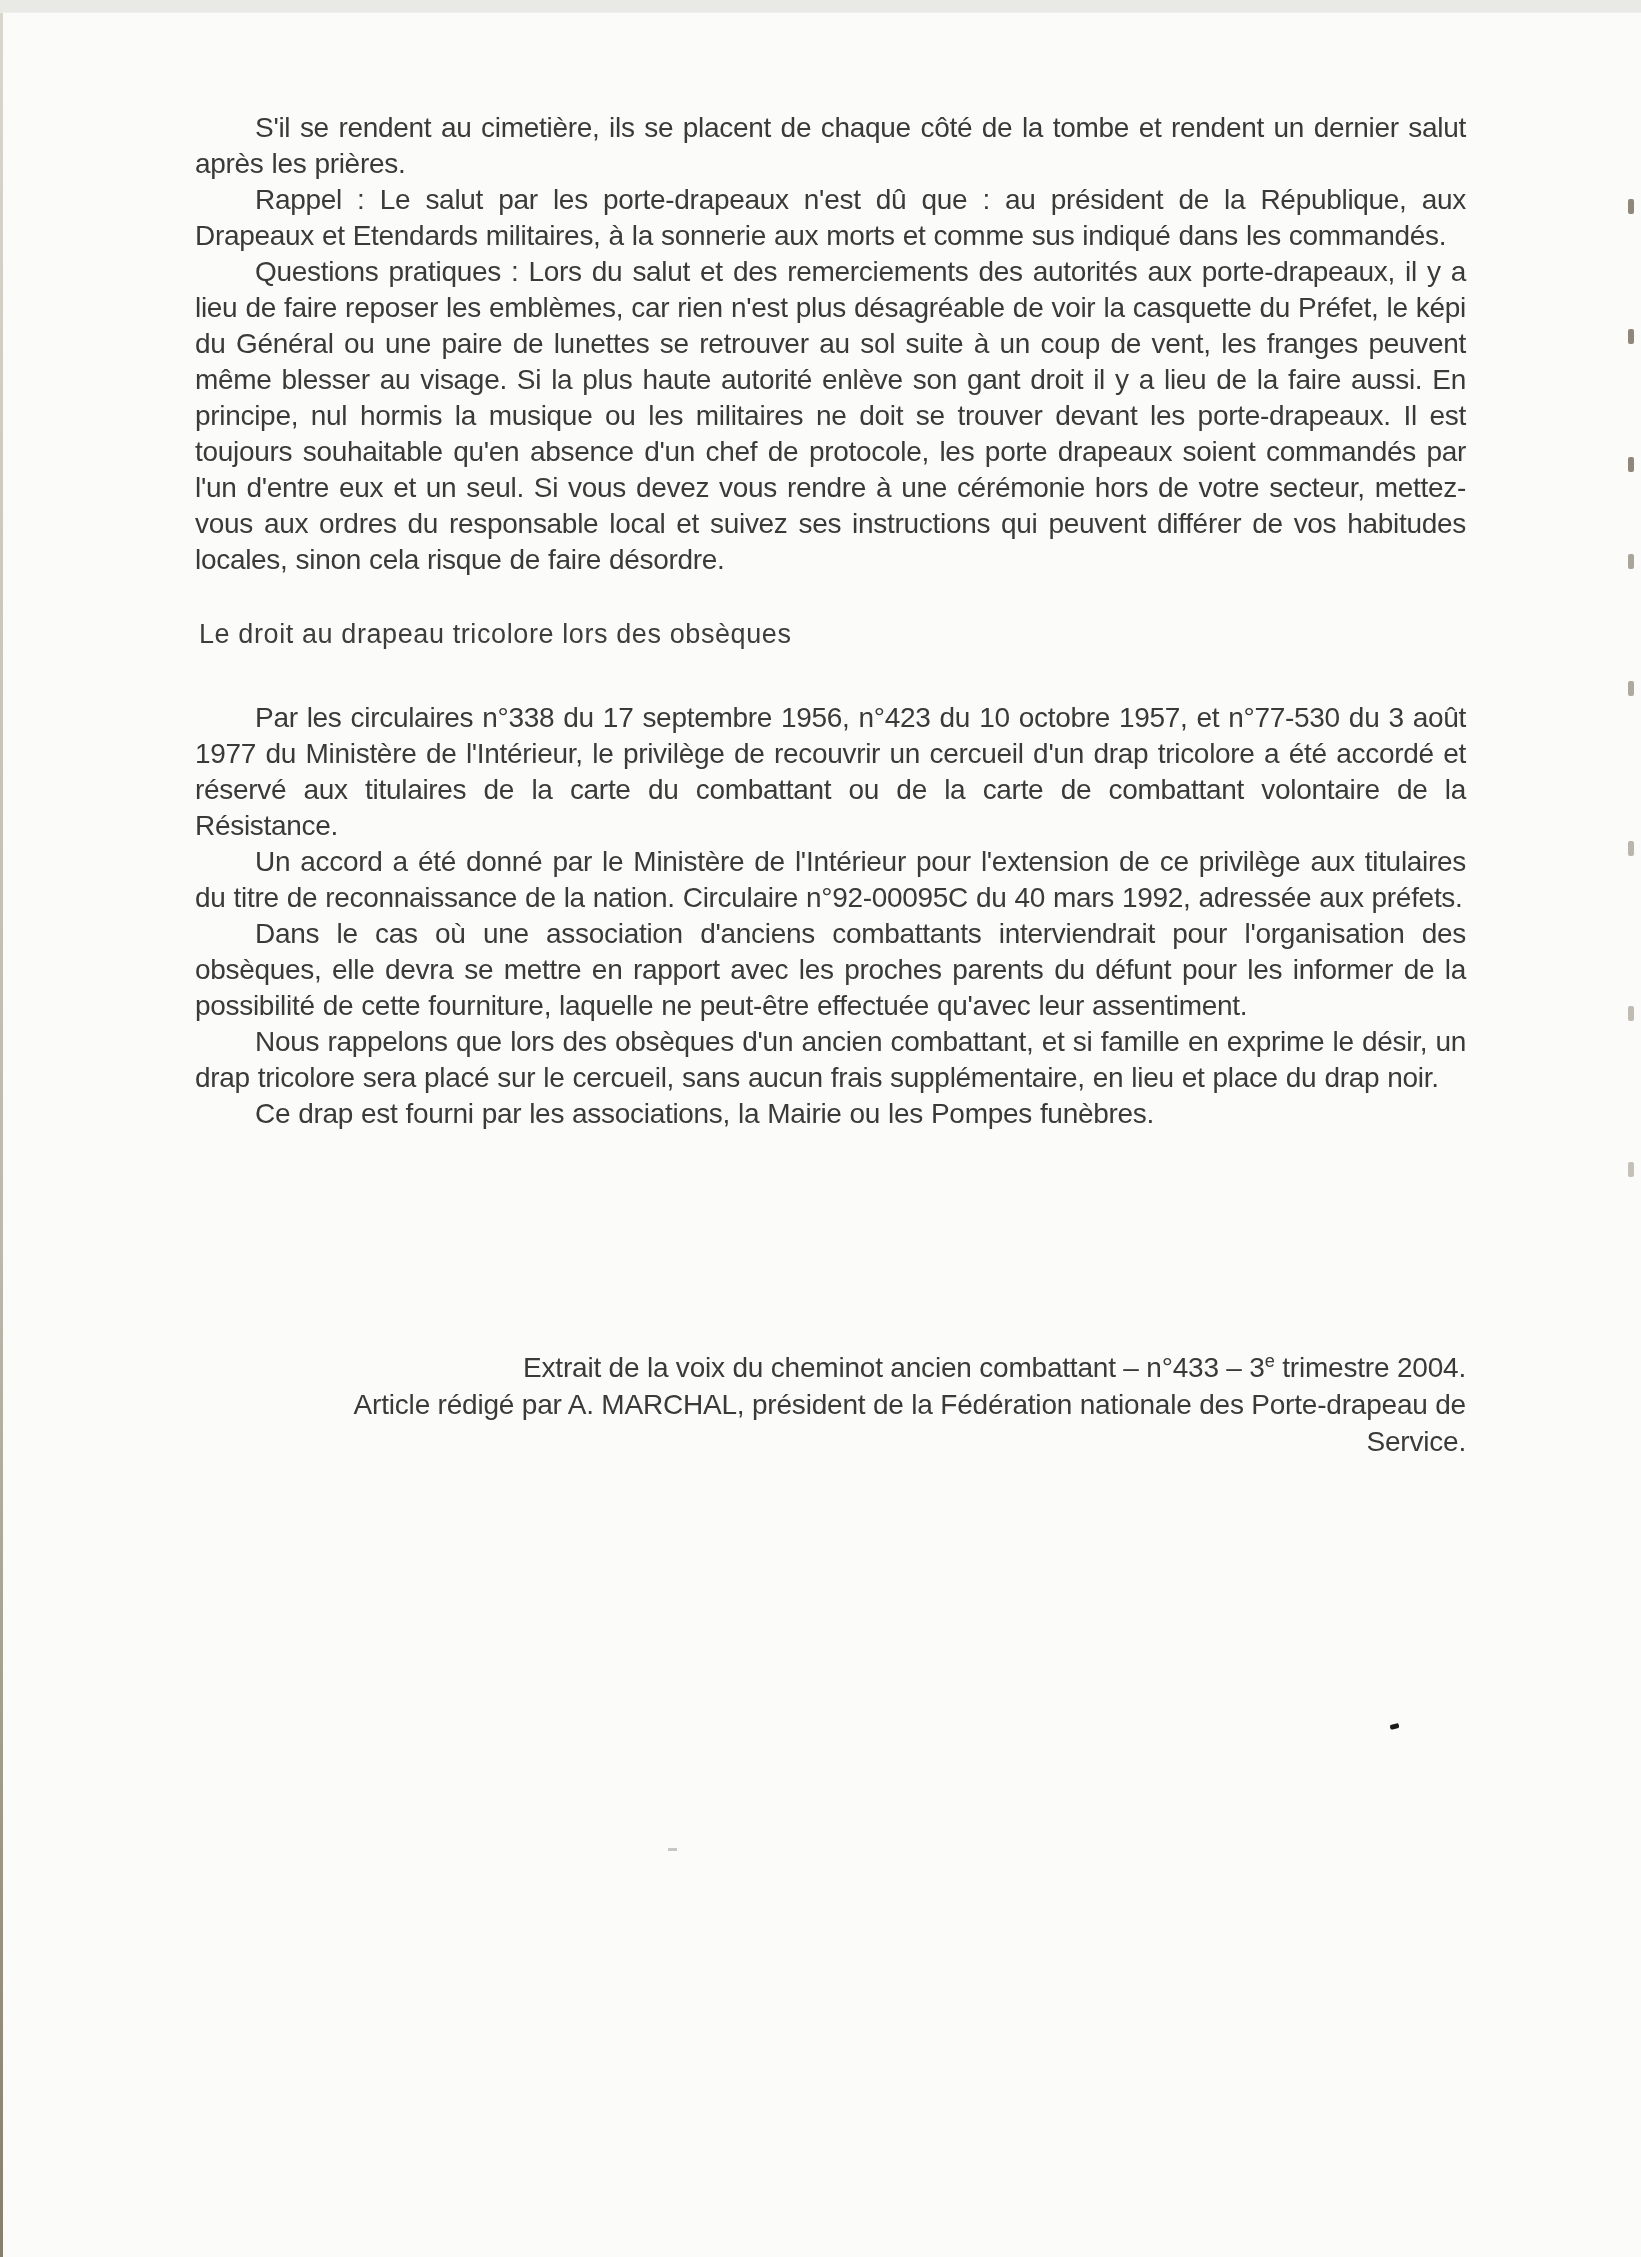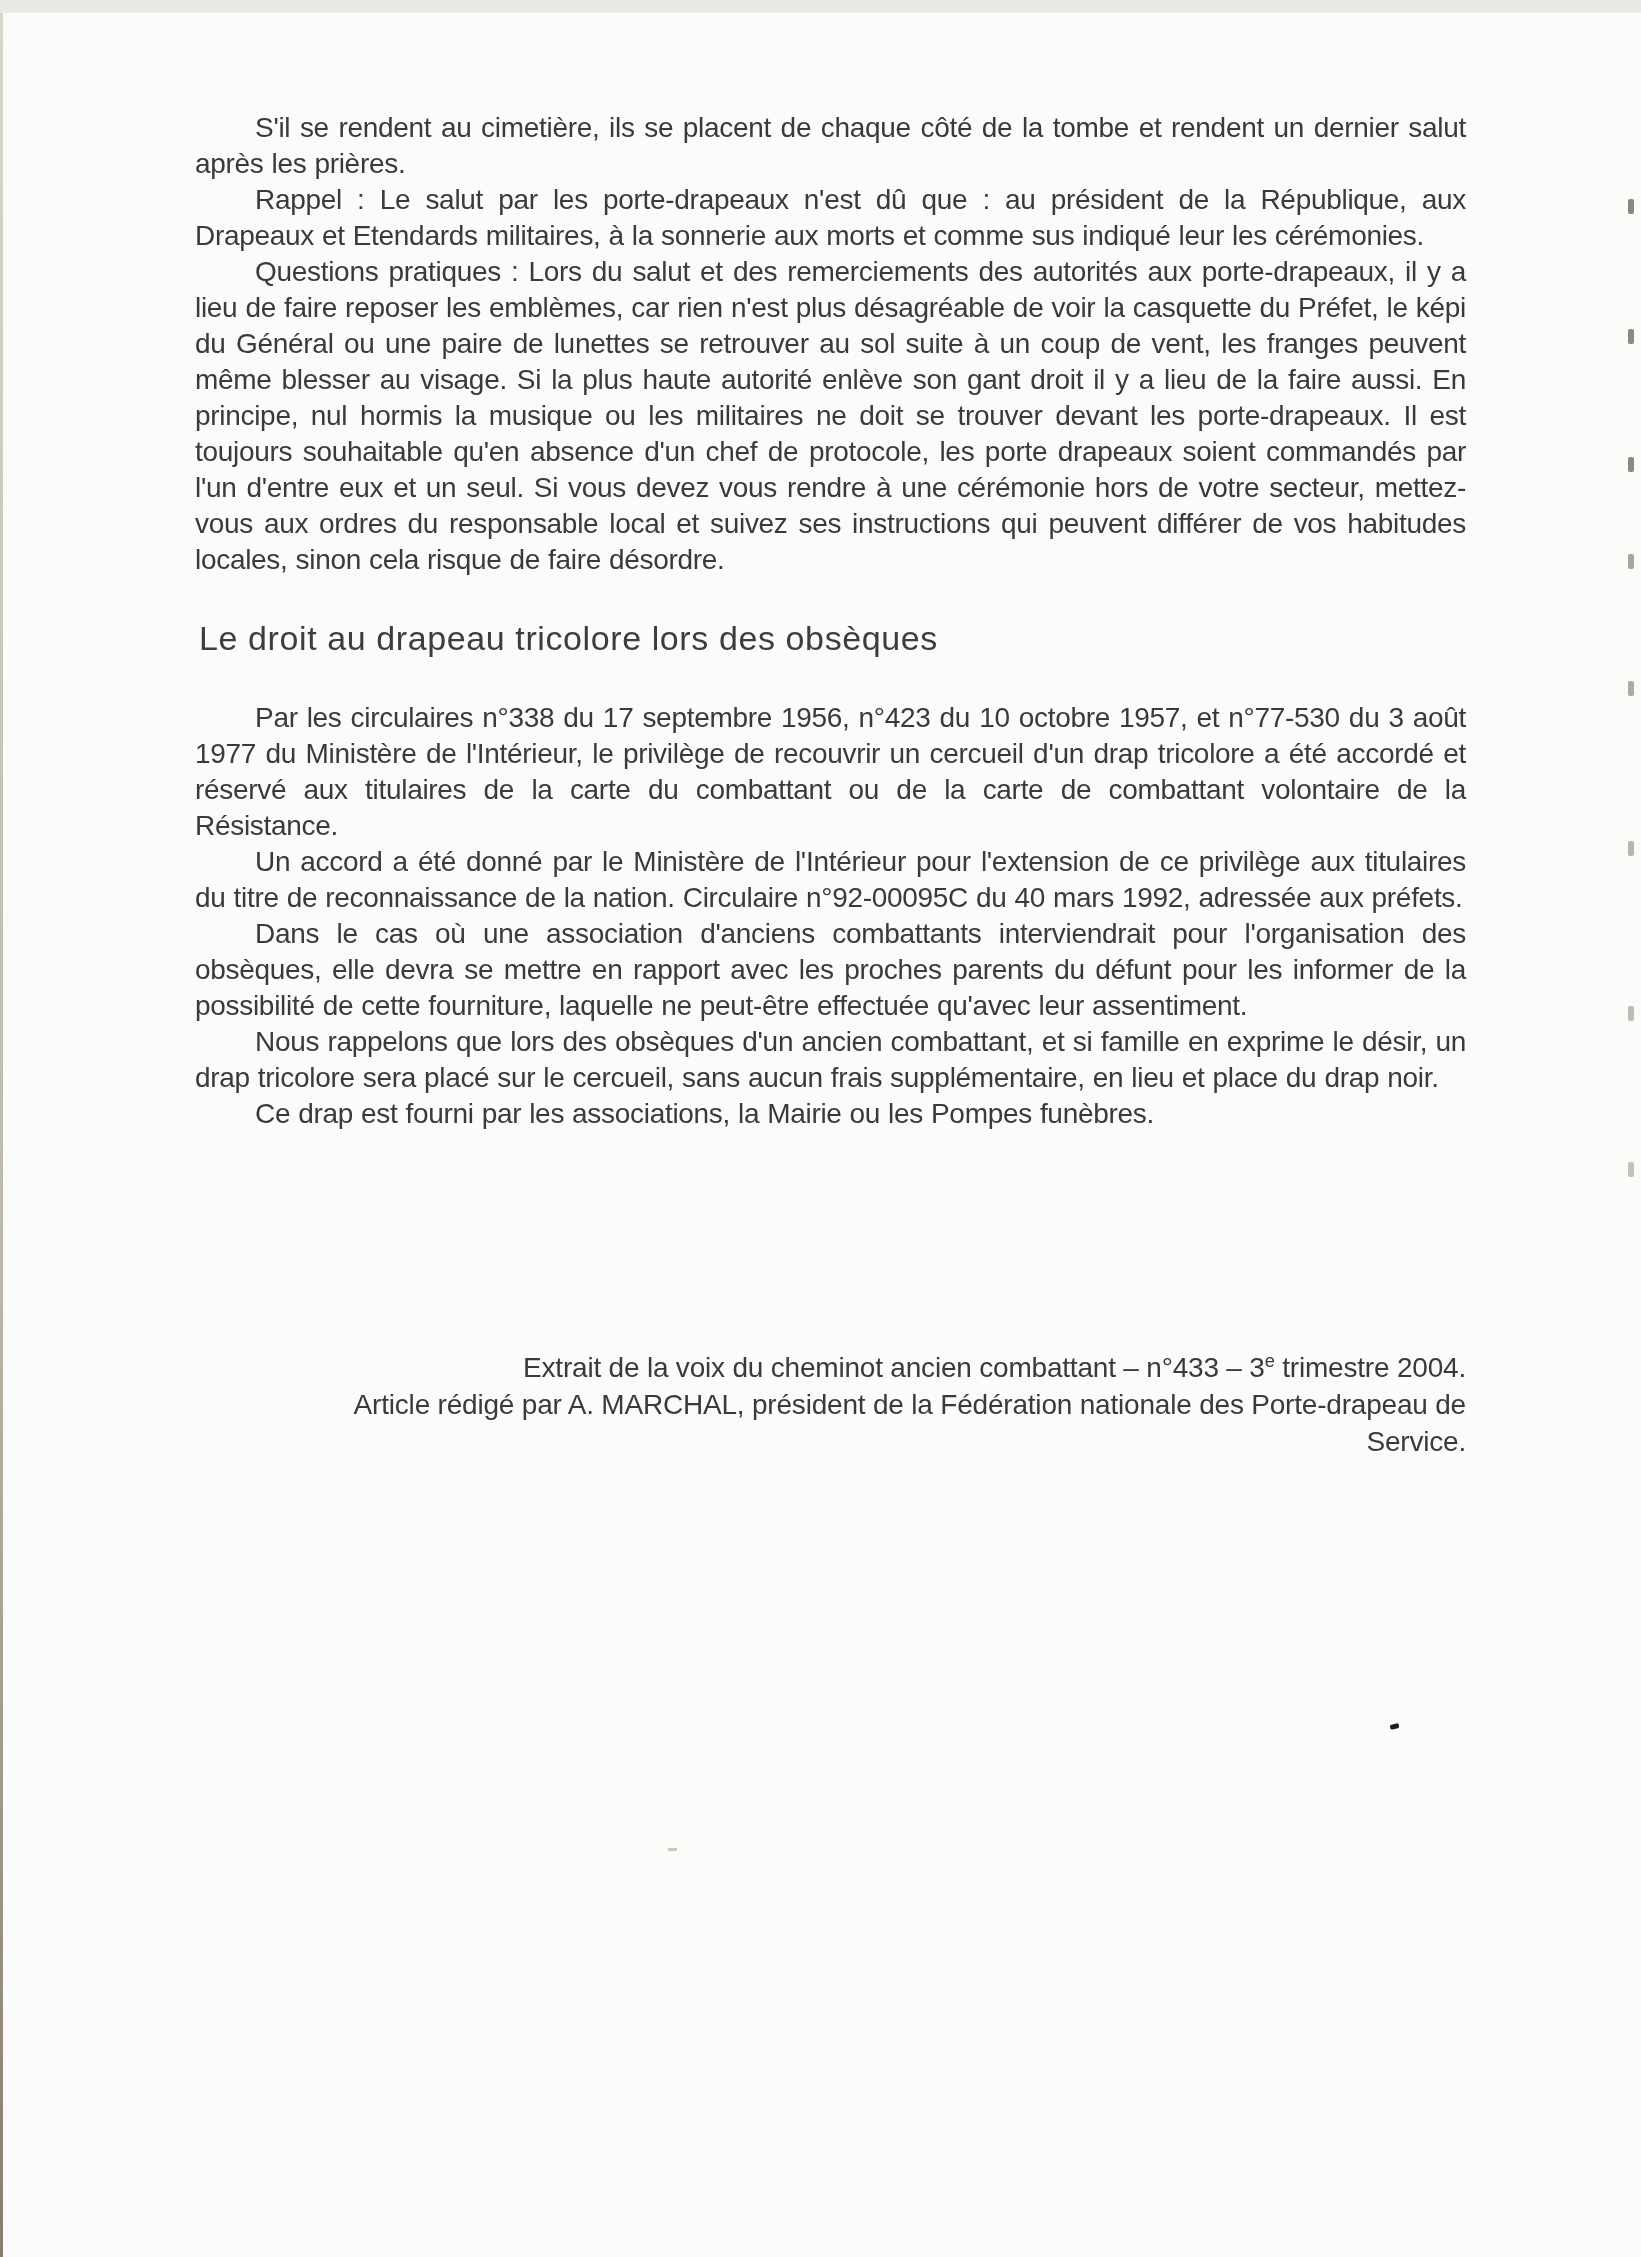--- a/index.html
+++ b/index.html
@@ -20,21 +20,21 @@
     margin:0;
     text-indent:60px;
     font-size:28px;
     line-height:36px;
     text-align:justify;
     letter-spacing:-0.3px;
     word-spacing:0.5px;
   }
   .section-heading{
     position:absolute;left:199px;top:606px;margin:0;
-    font-size:34px;font-weight:400;letter-spacing:0.6px;
+    font-size:27px;font-weight:400;letter-spacing:0.6px;
     color:#3d3d3d;white-space:nowrap;
   }
   .footer-block{position:absolute;left:195px;top:1336px;width:1271px;}
   .f-line{font-size:28px;line-height:37px;letter-spacing:-0.2px;text-align:right;}
   .f-line sup{font-size:18.3px;line-height:0;vertical-align:super;}
   
   .edge-left{position:absolute;left:0;top:0;width:2.9px;height:100%;
     background:linear-gradient(#d9d6ce 0%,#bdb8ab 55%,#857e6d 100%);}
   .bottom-strip{position:absolute;left:0;bottom:0;height:11.6px;width:966px;
     background:linear-gradient(90deg,#232220 0%,#232220 78%,#55503f 90%,rgba(85,80,63,0) 100%);}
@@ -43,21 +43,21 @@
     border-radius:1.9px;transform:rotate(-14deg);}
   .faint-dash{position:absolute;left:668px;top:1835px;width:8.7px;height:2.9px;background:#c9c7c2;}
 </style>
 </head>
 <body>
 
 <div class="page">
 
   <section class="body-block block-1">
     <p>S'il se rendent au cimetière, ils se placent de chaque côté de la tombe et rendent un dernier salut après les prières.</p>
-    <p>Rappel : Le salut par les porte-drapeaux n'est dû que : au président de la République, aux Drapeaux et Etendards militaires, à la sonnerie aux morts et comme sus indiqué leur les cérémonies.</p>
+    <p>Rappel : Le salut par les porte-drapeaux n'est dû que : au président de la République, aux Drapeaux et Etendards militaires, à la sonnerie aux morts et comme sus indiqué dans les commandés.</p>
     <p>Questions pratiques : Lors du salut et des remerciements des autorités aux porte-drapeaux, il y a lieu de faire reposer les emblèmes, car rien n'est plus désagréable de voir la casquette du Préfet, le képi du Général ou une paire de lunettes se retrouver au sol suite à un coup de vent, les franges peuvent même blesser au visage. Si la plus haute autorité enlève son gant droit il y a lieu de la faire aussi. En principe, nul hormis la musique ou les militaires ne doit se trouver devant les porte-drapeaux. Il est toujours souhaitable qu'en absence d'un chef de protocole, les porte drapeaux soient commandés par l'un d'entre eux et un seul. Si vous devez vous rendre à une cérémonie hors de votre secteur, mettez-vous aux ordres du responsable local et suivez ses instructions qui peuvent différer de vos habitudes locales, sinon cela risque de faire désordre.</p>
   </section>
 
   <h1 class="section-heading">Le droit au drapeau tricolore lors des obsèques</h1>
 
   <section class="body-block block-2">
     <p>Par les circulaires n°338 du 17 septembre 1956, n°423 du 10 octobre 1957, et n°77-530 du 3 août 1977 du Ministère de l'Intérieur, le privilège de recouvrir un cercueil d'un drap tricolore a été accordé et réservé aux titulaires de la carte du combattant ou de la carte de combattant volontaire de la Résistance.</p>
     <p>Un accord a été donné par le Ministère de l'Intérieur pour l'extension de ce privilège aux titulaires du titre de reconnaissance de la nation. Circulaire n°92-00095C du 40 mars 1992, adressée aux préfets.</p>
     <p>Dans le cas où une association d'anciens combattants interviendrait pour l'organisation des obsèques, elle devra se mettre en rapport avec les proches parents du défunt pour les informer de la possibilité de cette fourniture, laquelle ne peut-être effectuée qu'avec leur assentiment.</p>
     <p>Nous rappelons que lors des obsèques d'un ancien combattant, et si famille en exprime le désir, un drap tricolore sera placé sur le cercueil, sans aucun frais supplémentaire, en lieu et place du drap noir.</p>

